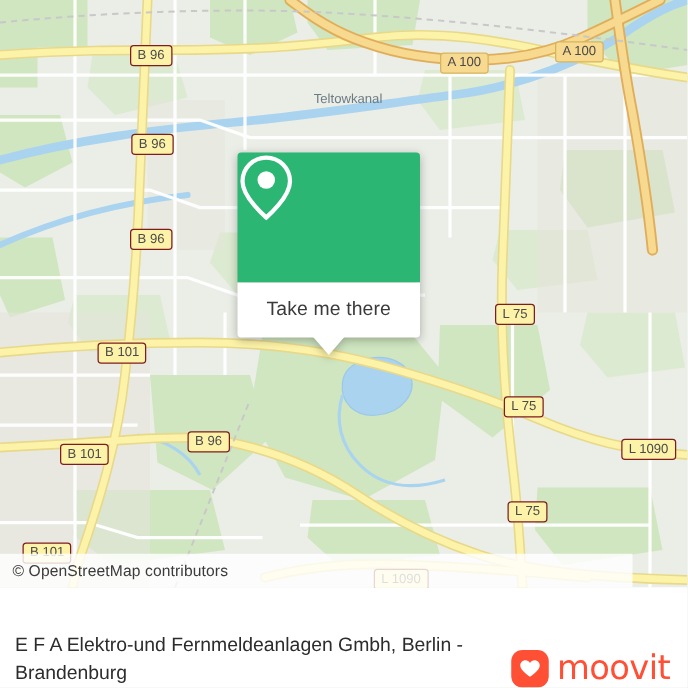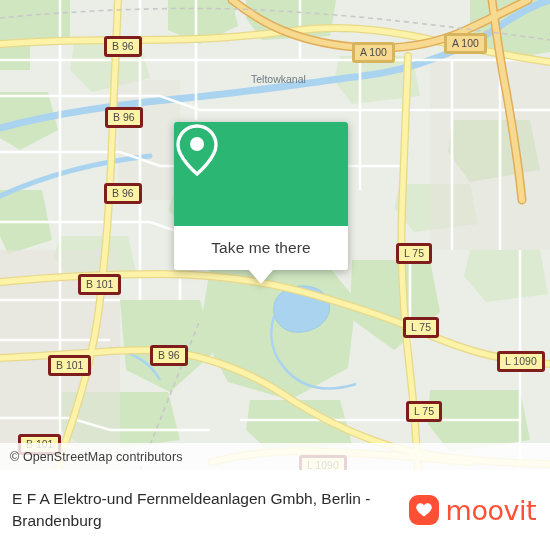--- a/index.html
+++ b/index.html
@@ -15,32 +15,32 @@
   
   .map {
     position:absolute; left:0; top:0; width:550px; height:470px;
     background:#e9eee4;
     overflow:hidden;
   }
   .map svg { position:absolute; left:0; top:0; }
 
   
   .attrib {
-    position:absolute; left:0; bottom:0; width:550px; height:27px;
+    position:absolute; left:0; bottom:0; width:506px; height:27px;
     background:rgba(255,255,255,0.82);
     display:flex; align-items:center;
     padding-left:10px;
     font-size:12.5px; color:#3b3b3b;
     letter-spacing:0.1px;
   }
 
   
   .callout {
-    position:absolute; left:174px; top:122px;
-    width:174px;
+    position:absolute; left:190px; top:122px;
+    width:146px;
     filter:drop-shadow(0 2px 4px rgba(0,0,0,0.28));
   }
   .callout-top {
     height:104px;
     background:#2bb673;
     border-radius:3px 3px 0 0;
     display:flex; align-items:center; justify-content:center;
   }
   .callout-bottom {
     height:44px;
@@ -56,21 +56,21 @@
     width:0; height:0;
     border-left:13px solid transparent;
     border-right:13px solid transparent;
     border-top:15px solid #ffffff;
   }
 
   
   .footer {
     position:absolute; left:0; top:470px; width:550px; height:80px;
     background:#ffffff;
-    display:flex; align-items:center; justify-content:space-between;
+    display:flex; align-items:flex-end; justify-content:space-between;
     padding:0 14px 0 12px;
   }
   .footer-title {
     font-size:15.5px; color:#2c2c2c; line-height:22px;
     max-width:400px;
   }
   .brand {
     display:flex; align-items:center; gap:7px; flex:0 0 auto;
   }
   .brand-mark {
@@ -81,21 +81,21 @@
   .brand-name {
     font-size:27px; font-weight:normal; color:#ff4f35;
     letter-spacing:-0.5px;
     font-family:"DejaVu Sans", sans-serif;
   }
 
   
   .shield {
     position:absolute;
     background:#fdf3a8;
-    border:3px solid #7f1d1d;
+    border:1px solid #7f1d1d;
     border-radius:3px;
     font-size:10.5px;
     color:#4a4a4a;
     padding:1.5px 5px 2px 5px;
     white-space:nowrap;
     line-height:11px;
     font-family:"Liberation Sans", sans-serif;
   }
   .shield.mot {
     background:#f7d98f;

